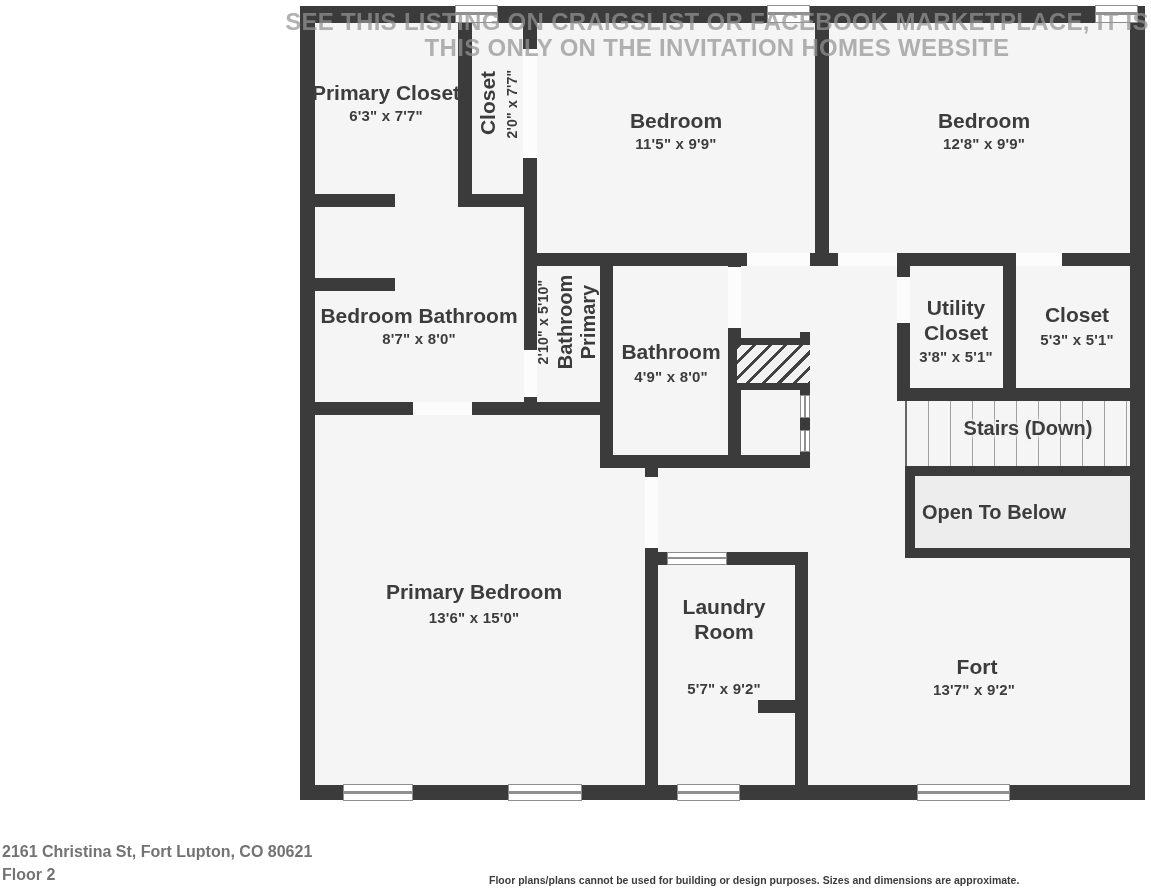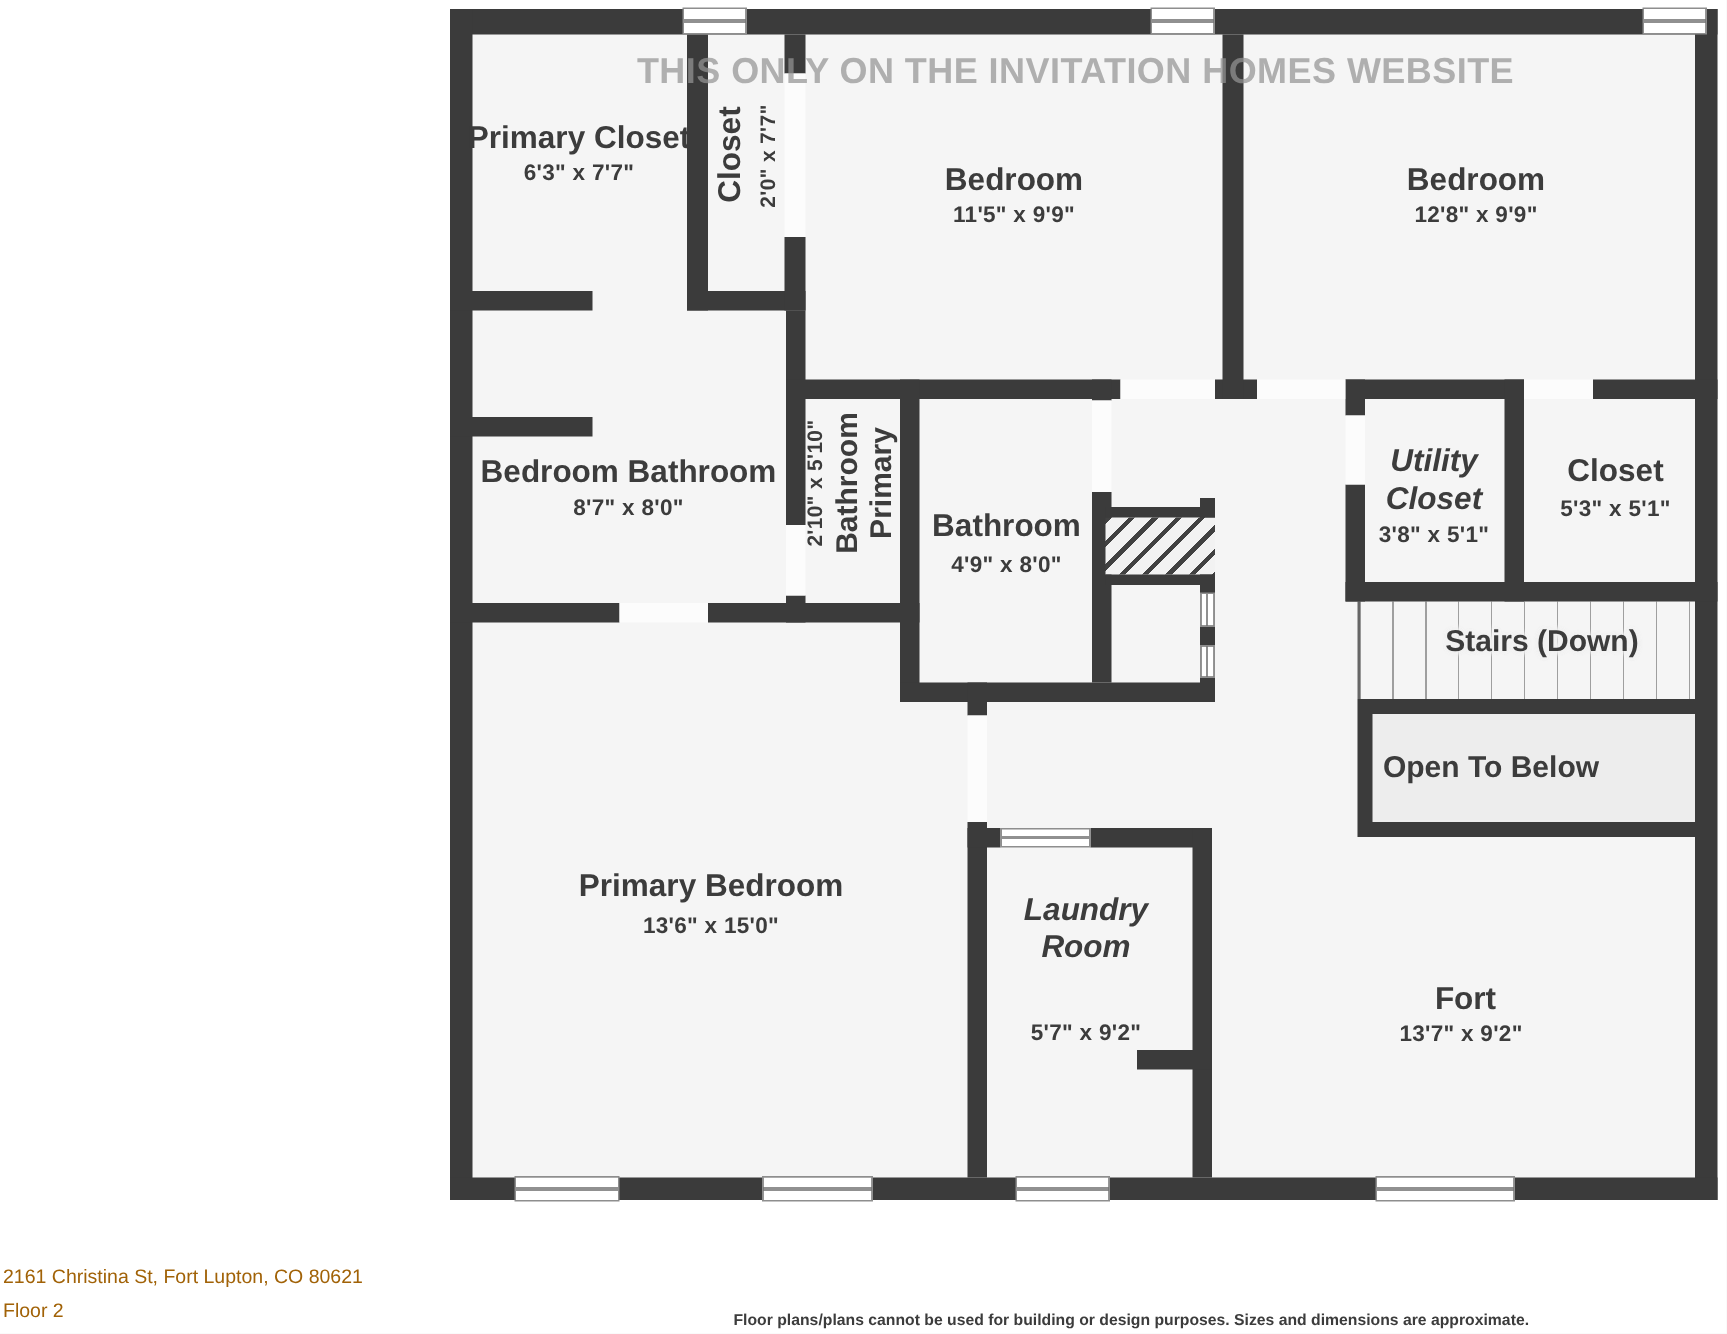--- a/index.html
+++ b/index.html
@@ -13,21 +13,21 @@
   .gap{position:absolute;background:#fcfcfc;z-index:12;}
   .win{position:absolute;border:1px solid #8e8e8e;box-sizing:border-box;z-index:13;}
   .win.h{background:linear-gradient(to bottom,#ffffff 40%,#909090 40%,#909090 58%,#ffffff 58%);}
   .win.v{background:linear-gradient(to right,#ffffff 40%,#909090 40%,#909090 58%,#ffffff 58%);}
   .region{position:absolute;z-index:5;}
   .lbl{
     position:absolute;z-index:30;color:#3c3c3c;text-align:center;
     transform:translate(-50%,-50%);white-space:nowrap;line-height:1.18;
   }
   .rname{font-size:21px;font-weight:700;}
-  .rname.wrap{white-space:normal;font-style:italic;}
+  .rname.wrap{white-space:normal;}
   .rdims{font-size:15px;font-weight:600;letter-spacing:.2px;}
   .vert{transform:translate(-50%,-50%) rotate(-90deg);}
   .vert.rdims{font-size:14px;}
   .stairs{
     position:absolute;left:905px;top:401px;width:233px;height:65px;z-index:8;
     border-left:2px solid #666;
     background:repeating-linear-gradient(to right,transparent 0 21px,#9f9f9f 21px 22px);
   }
   .stairs-label{
     left:1028px;top:429px;font-size:20px;font-weight:700;
@@ -47,21 +47,21 @@
     position:absolute;z-index:60;left:717px;transform:translateX(-50%);
     color:rgba(148,148,148,0.72);font-size:24px;font-weight:800;
     letter-spacing:.3px;white-space:nowrap;
   }
   .brand{
     position:absolute;z-index:50;left:310px;top:718px;font-size:49px;font-weight:800;
     letter-spacing:-1px;white-space:nowrap;
   }
   .brand .p1{color:rgba(255,255,255,0.9);}
   .brand .p2{color:rgba(255,255,255,0.62);margin-left:7px;}
-  .footer-text{position:absolute;color:#a16207;font-weight:400;font-size:13px;z-index:40;}
+  .footer-text{position:absolute;color:#737373;font-weight:700;font-size:16px;z-index:40;}
   .disclaimer{position:absolute;color:#3c3c3c;font-weight:700;font-size:10.5px;z-index:40;}
 </style>
 </head>
 <body>
 
 <div id="plan">
   <div class="floor"></div>
 
   <div class="stairs"></div>
   <div class="hatch"></div>
@@ -100,20 +100,21 @@
 
   <div class="lbl rname" style="left:474px;top:592px">Primary Bedroom</div>
   <div class="lbl rdims" style="left:474px;top:618px">13'6" x 15'0"</div>
 
   <div class="lbl rname wrap" style="left:724px;top:620px;width:104px">Laundry Room</div>
   <div class="lbl rdims" style="left:724px;top:689px">5'7" x 9'2"</div>
 
   <div class="lbl rname" style="left:977px;top:667px">Fort</div>
   <div class="lbl rdims" style="left:974px;top:690px">13'7" x 9'2"</div>
 
+  <div class="warning" style="top:8px">SEE THIS LISTING ON CRAIGSLIST OR FACEBOOK MARKETPLACE, IT IS</div>
   <div class="warning" style="top:34px">THIS ONLY ON THE INVITATION HOMES WEBSITE</div>
 <div class="w" style="left: 300px; top: 6px; width: 845px; height: 17px;"></div>
     <div class="w" style="left: 300px; top: 6px; width: 15px; height: 794px;"></div>
     <div class="w" style="left: 1130px; top: 6px; width: 15px; height: 794px;"></div>
     <div class="w" style="left: 300px; top: 785px; width: 845px; height: 15px;"></div>
     <div class="w" style="left: 458px; top: 23px; width: 14px; height: 184px;"></div>
     <div class="w" style="left: 458px; top: 194px; width: 79px; height: 13px;"></div>
     <div class="w" style="left: 523px; top: 23px; width: 14px; height: 26px;"></div>
     <div class="w" style="left: 523px; top: 158px; width: 14px; height: 49px;"></div>
     <div class="w" style="left: 524px; top: 207px; width: 13px; height: 143px;"></div>

